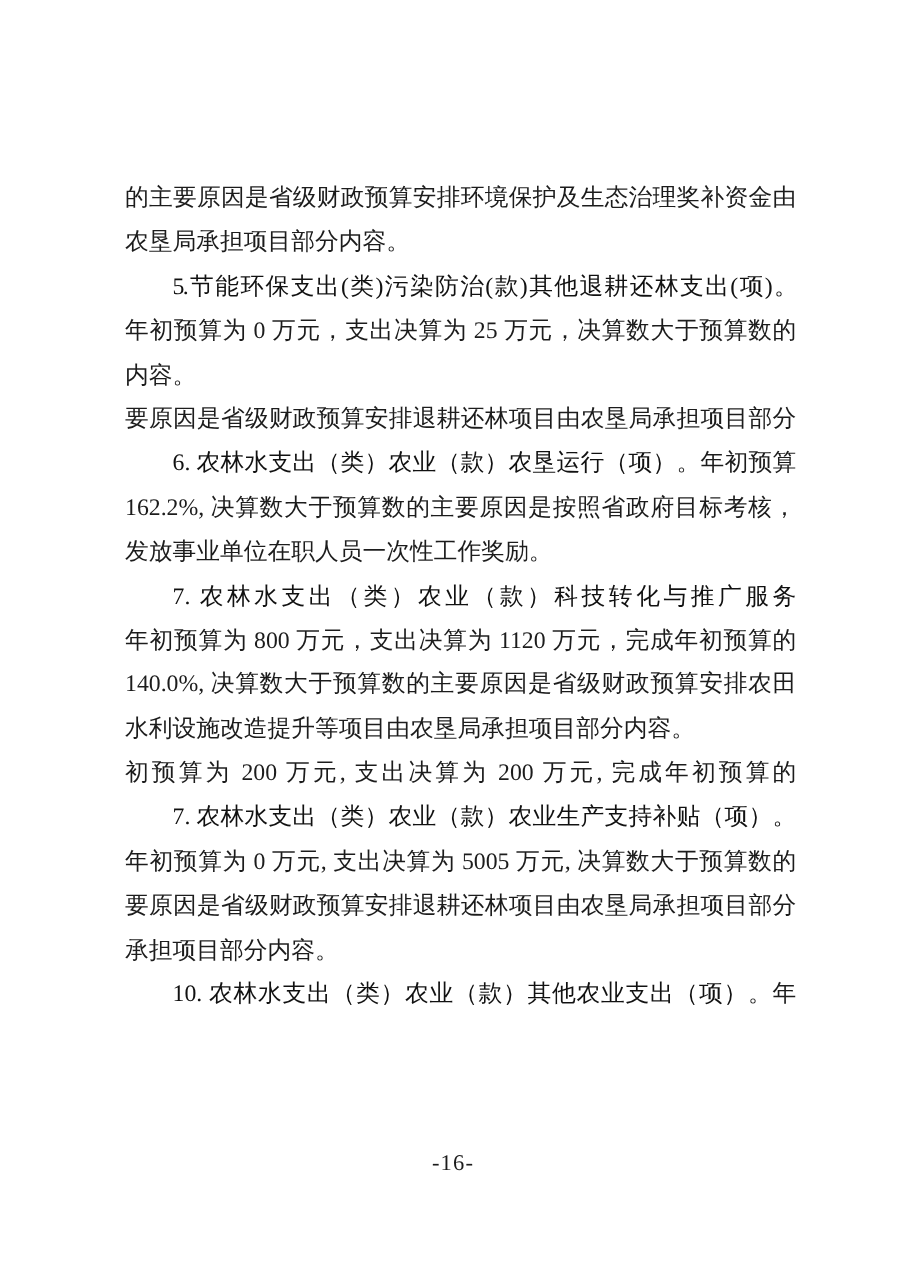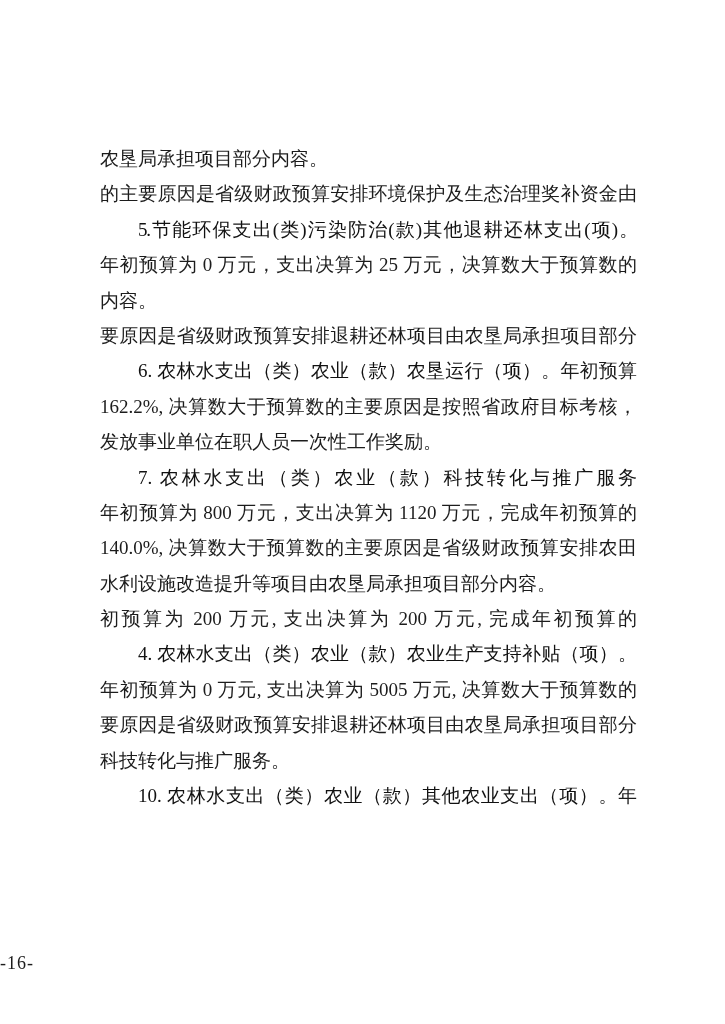--- a/index.html
+++ b/index.html
@@ -30,45 +30,46 @@
   .line.just {
     text-align: justify;
     text-align-last: justify;
   }
   .line.indent { text-indent: 38px; }
   .line.tight { letter-spacing: -1.3px; }
   .seg-b { font-weight: normal; color: #111; }
   .seg-r { font-weight: normal; }
   .page-number {
     position: absolute;
-    left: 0; right: 0; top: 953px;
+    left: 0; right: 0; top: 920px;
+    text-align: center;
     font-size: 18px;
     letter-spacing: 1px;
     color: var(--text-color, #1c1c1c);
   }
 </style>
 </head>
 <body>
 
 <div class="sheet">
   <div class="body-text" id="doc-body">
+      <div class="line just"><span class="seg-r">的主要原因是省级财政预算安排环境保护及生态治理奖补资金由</span></div>
       <div class="line"><span class="seg-r">农垦局承担项目部分内容。</span></div>
-      <div class="line just"><span class="seg-r">的主要原因是省级财政预算安排环境保护及生态治理奖补资金由</span></div>
       <div class="line just indent tight"><span class="seg-b">5.节能环保支出(类)污染防治(款)其他退耕还林支出(项)。</span></div>
       <div class="line just"><span class="seg-r">年初预算为 0 万元，支出决算为 25 万元，决算数大于预算数的主</span></div>
       <div class="line"><span class="seg-r">内容。</span></div>
       <div class="line just"><span class="seg-r">要原因是省级财政预算安排退耕还林项目由农垦局承担项目部分</span></div>
       <div class="line just indent"><span class="seg-b">6. 农林水支出（类）农业（款）农垦运行（项）</span><span class="seg-r">。年初预算</span></div>
       <div class="line just"><span class="seg-r">162.2%, 决算数大于预算数的主要原因是按照省政府目标考核，</span></div>
       <div class="line"><span class="seg-r">发放事业单位在职人员一次性工作奖励。</span></div>
       <div class="line just indent"><span class="seg-b">7. 农林水支出（类）农业（款）科技转化与推广服务（项）。</span></div>
       <div class="line just"><span class="seg-r">年初预算为 800 万元，支出决算为 1120 万元，完成年初预算的</span></div>
       <div class="line just"><span class="seg-r">140.0%, 决算数大于预算数的主要原因是省级财政预算安排农田</span></div>
       <div class="line"><span class="seg-r">水利设施改造提升等项目由农垦局承担项目部分内容。</span></div>
       <div class="line just"><span class="seg-r">初预算为 200 万元, 支出决算为 200 万元, 完成年初预算的 100%。</span></div>
-      <div class="line just indent"><span class="seg-b">4. 农林水支出（类）农业（款）农业生产支持补贴（项）。</span></div>
+      <div class="line just indent"><span class="seg-b">7. 农林水支出（类）农业（款）农业生产支持补贴（项）。</span></div>
       <div class="line just"><span class="seg-r">年初预算为 0 万元, 支出决算为 5005 万元, 决算数大于预算数的</span></div>
       <div class="line just"><span class="seg-r">要原因是省级财政预算安排退耕还林项目由农垦局承担项目部分</span></div>
-      <div class="line"><span class="seg-r">科技转化与推广服务。</span></div>
+      <div class="line"><span class="seg-r">承担项目部分内容。</span></div>
       <div class="line just indent"><span class="seg-b">10. 农林水支出（类）农业（款）其他农业支出（项）</span><span class="seg-r">。年</span></div>
     </div>
   <div class="page-number">-16-</div>
 </div>
 
 </body></html>

